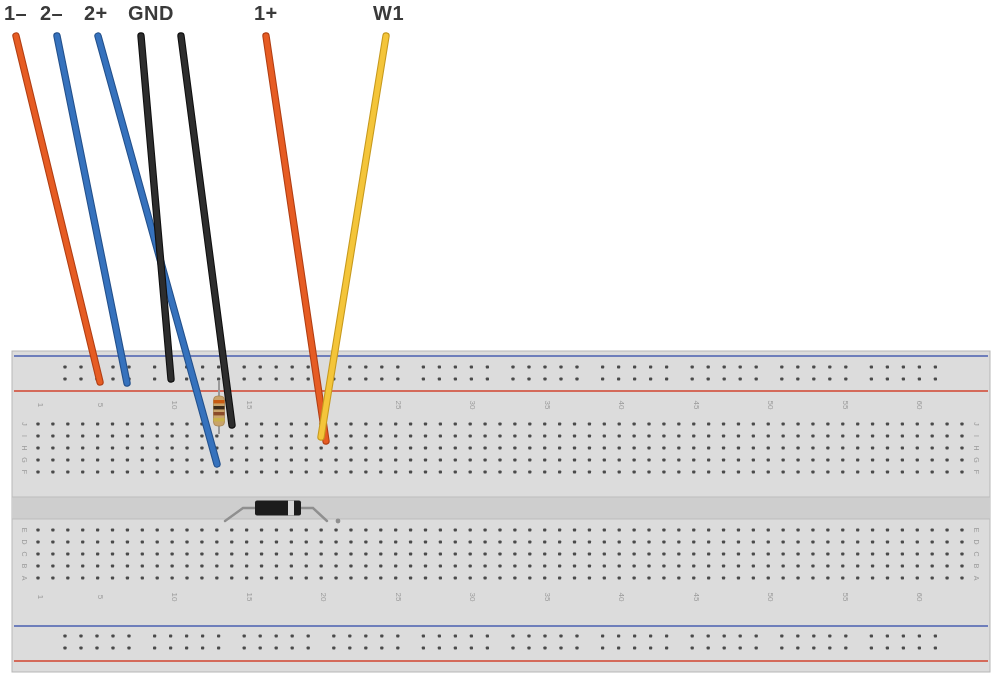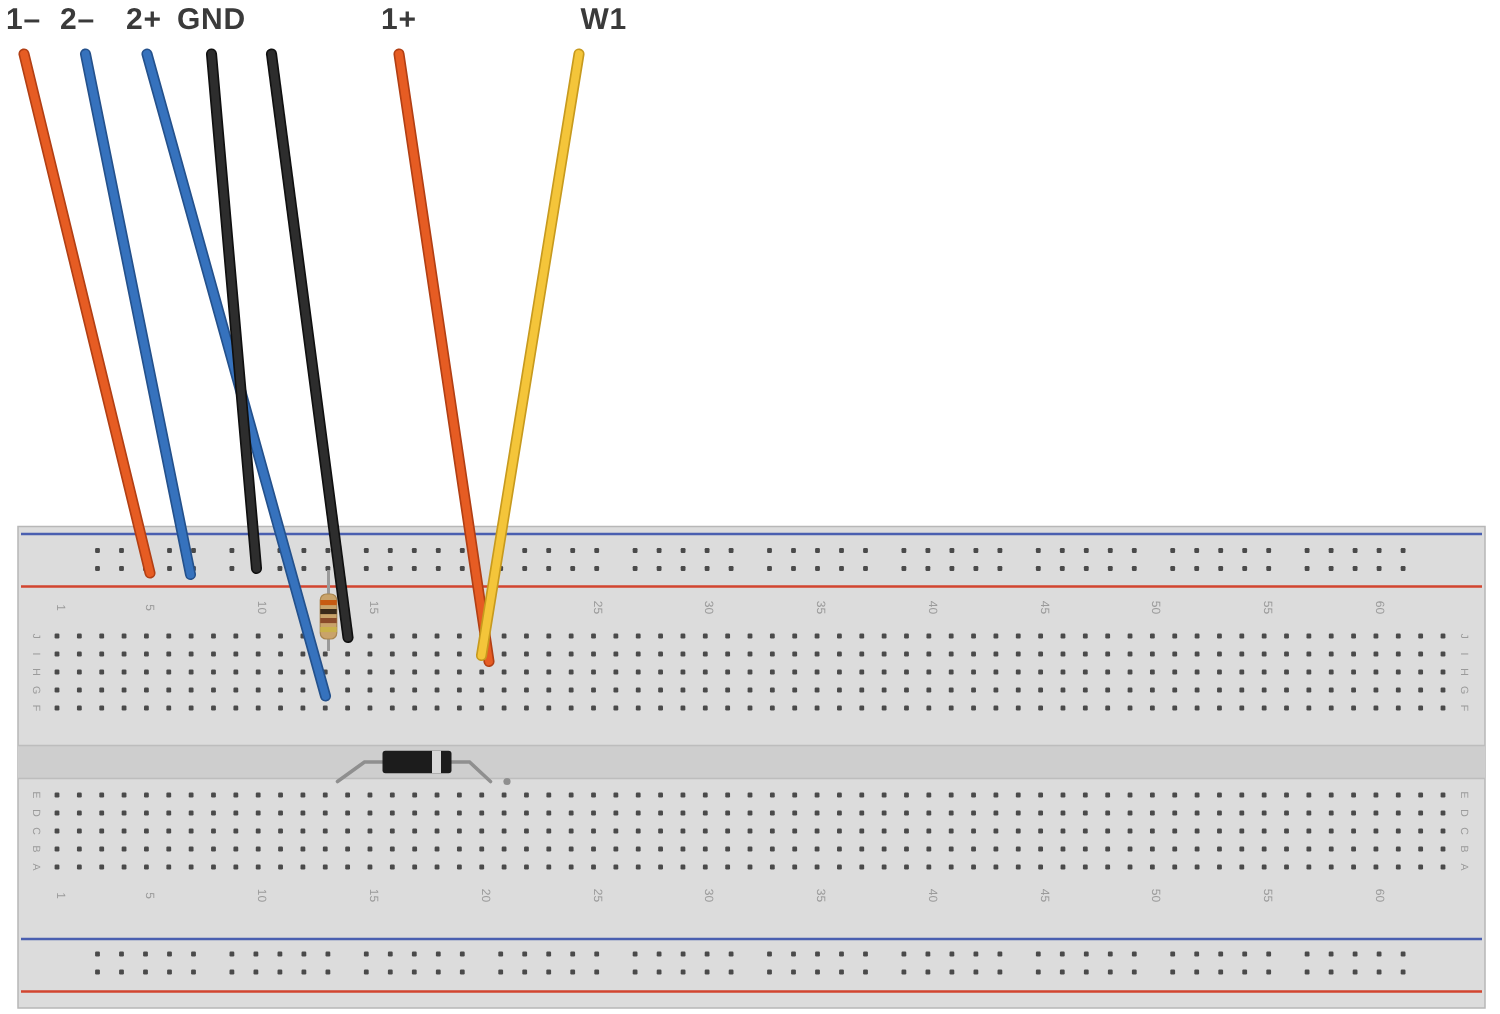--- a/index.html
+++ b/index.html
@@ -21,23 +21,23 @@
   }
   #scene{position:absolute;left:0;top:0;}
 </style>
 </head>
 <body>
 
 <div class="canvas">
   <span class="wlabel" style="left:4px">1–</span>
   <span class="wlabel" style="left:40px">2–</span>
   <span class="wlabel" style="left:84px">2+</span>
-  <span class="wlabel" style="left:118px">GND</span>
+  <span class="wlabel" style="left:128px">GND</span>
   <span class="wlabel" style="left:254px">1+</span>
-  <span class="wlabel" style="left:387px">W1</span>
+  <span class="wlabel" style="left:373px">W1</span>
 
   <svg id="scene" width="1000" height="676" viewBox="0 0 1000 676">
       <g>
         <rect x="12" y="351" width="978" height="321" fill="#dcdcdc" stroke="#b7b7b7" stroke-width="1"></rect>
         <rect x="12" y="497" width="978" height="22" fill="#cecece"></rect>
         <line x1="12" y1="497" x2="990" y2="497" stroke="#bdbdbd" stroke-width="1"></line>
         <line x1="12" y1="519" x2="990" y2="519" stroke="#bdbdbd" stroke-width="1"></line>
         <line x1="14" y1="356" x2="988" y2="356" stroke="#4a5fb0" stroke-width="1.6"></line>
         <line x1="14" y1="391" x2="988" y2="391" stroke="#d2452f" stroke-width="1.6"></line>
         <line x1="14" y1="626" x2="988" y2="626" stroke="#4a5fb0" stroke-width="1.6"></line>

